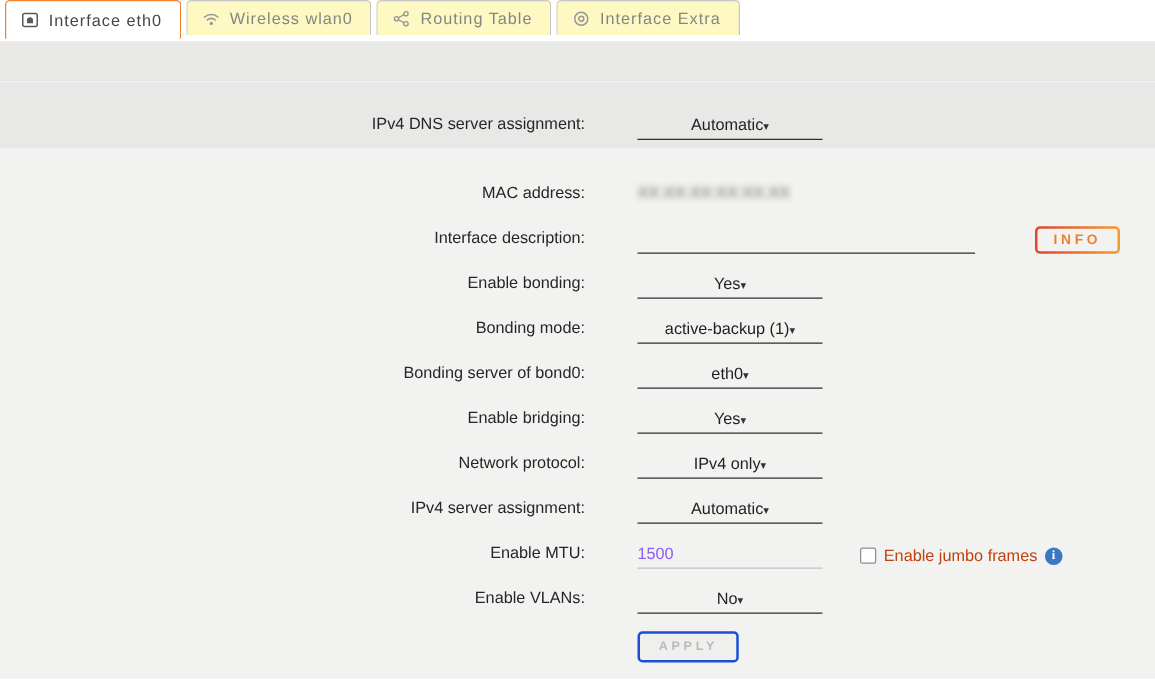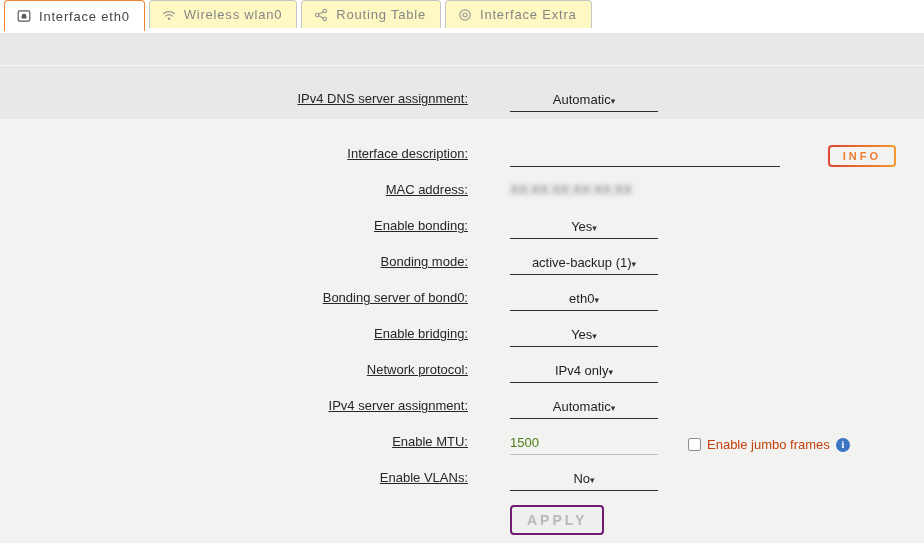--- a/index.html
+++ b/index.html
@@ -58,21 +58,20 @@
     display: flex;
     align-items: flex-end;
     height: 36px;
   }
   .row .lbl {
     flex: 0 0 468px;
     text-align: right;
     font-size: 13px;
     color: #262626;
     padding-bottom: 6px;
-    text-decoration: underline;
   }
   .ctrl { margin-left: 42px; }
 
   .select {
     width: 148px;
     border-bottom: 1px solid #2e2e2e;
     padding-bottom: 4px;
     display: flex;
     justify-content: center;
     align-items: baseline;
@@ -88,21 +87,21 @@
     border: none;
     border-bottom: 1px solid #2e2e2e;
     font-family: "Liberation Sans", sans-serif;
     font-size: 13px;
     color: #1f1f1f;
     padding-bottom: 4px;
     outline: none;
   }
   input.line.mtu {
     width: 148px;
-    color: #4d7c0f;
+    color: #8b5cf6;
     border-bottom: 1px solid #c0c0c0;
   }
 
   .static-val {
     font-size: 13px;
     color: #4a4a4a;
     padding-bottom: 6px;
   }
   .blurred { filter: blur(2.6px); opacity: 0.85; }
 
@@ -131,25 +130,25 @@
     font-weight: bold;
     text-align: center;
     line-height: 14px;
     display: inline-block;
     font-family: "Liberation Serif", serif;
   }
 
   
   .btnrow { display: flex; margin-left: 510px; margin-top: 14px; gap: 13px; }
   .btn-plain {
-    border: 2px solid #701a75;
+    border: 2px solid #1d4ed8;
     border-radius: 4px;
     background: #efefee;
     color: #b9b9b9;
-    font-size: 14px;
+    font-size: 10px;
     font-weight: bold;
     letter-spacing: 3px;
     padding: 5px 15px;
     cursor: default;
   }
   .btn-grad {
     display: inline-block;
     padding: 2px;
     border-radius: 4px;
     background: linear-gradient(90deg, #dd4531, #f6992e);
@@ -228,30 +227,30 @@
     <div class="ctrl select">
       <span>Automatic</span>
       <span class="caret">▾</span>
     </div>
   </div>
 </div>
 
 <div class="main">
 
   <div class="row">
+    <div class="lbl">MAC address:</div>
+    <div class="ctrl static-val blurred">XX:XX:XX:XX:XX:XX</div>
+  </div>
+
+  <div class="row">
     <div class="lbl">Interface description:</div>
     <input class="ctrl line" type="text" value="" style="">
     <span class="btn-grad info-btn-wrap">
       <span class="inner">INFO</span>
     </span>
-  </div>
-
-  <div class="row">
-    <div class="lbl">MAC address:</div>
-    <div class="ctrl static-val blurred">XX:XX:XX:XX:XX:XX</div>
   </div>
 
   <div class="row">
     <div class="lbl">Enable bonding:</div>
     <div class="ctrl select">
       <span>Yes</span>
       <span class="caret">▾</span>
     </div>
   </div>
 

